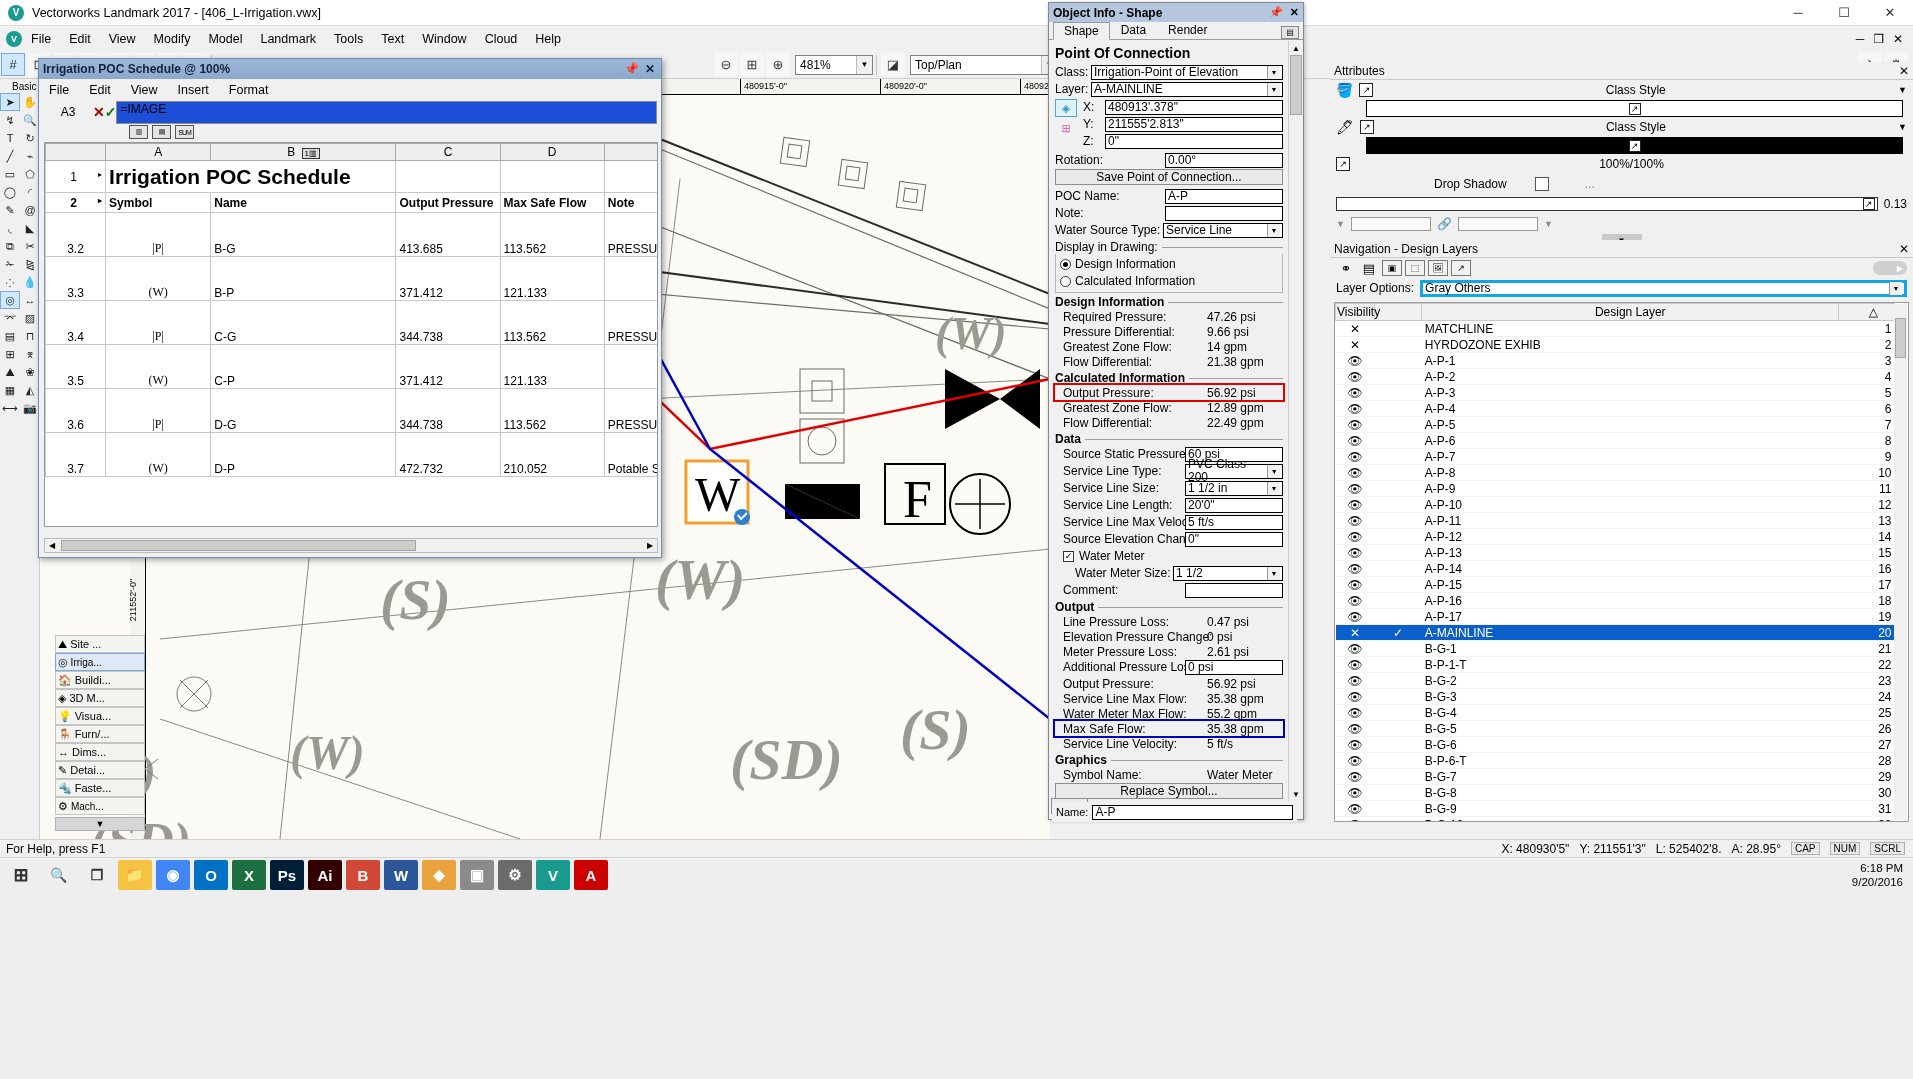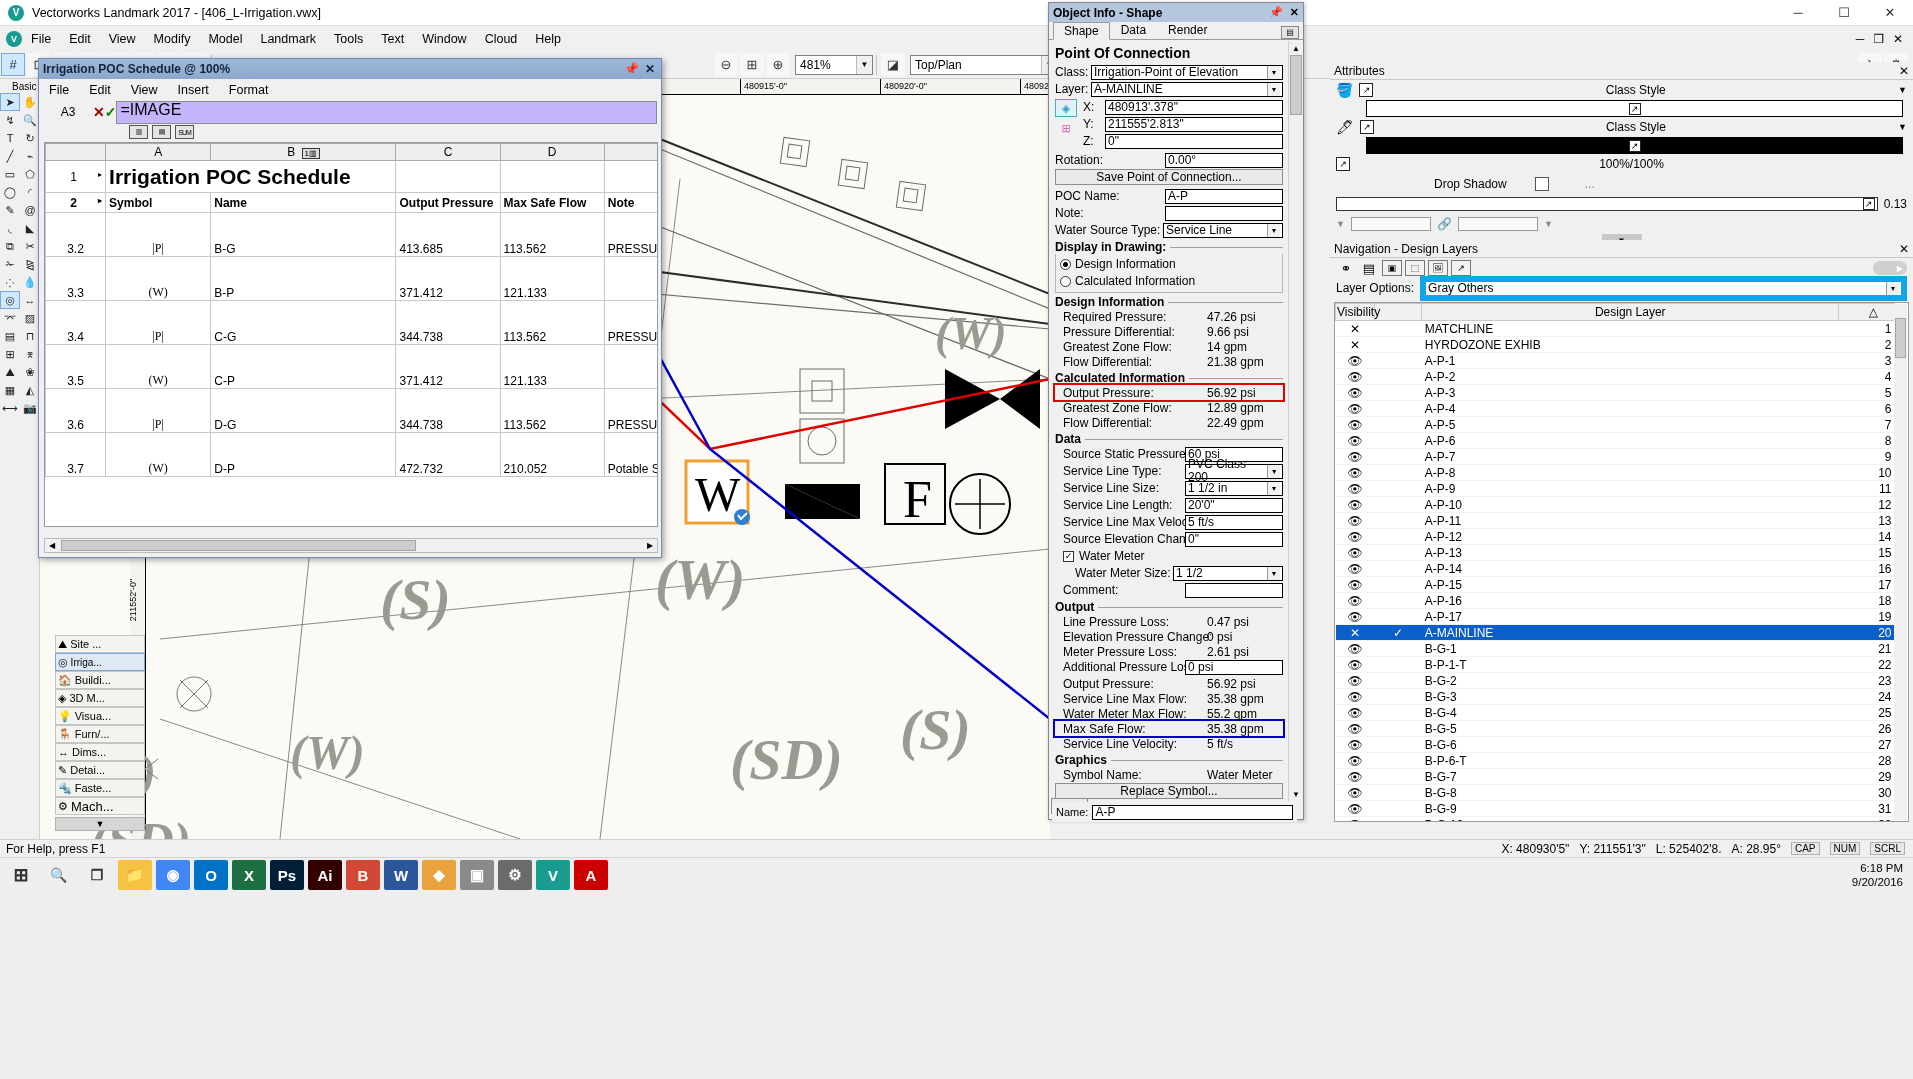--- a/index.html
+++ b/index.html
@@ -87,21 +87,21 @@
   #sheet-title {
     height:20px; background:linear-gradient(#9fb8d8,#8aa8cd);
     display:flex; align-items:center; padding:0 4px;
     font-weight:bold; font-size:12px; color:#11243d;
   }
   #sheet-title .sp { margin-left:auto; display:flex; gap:6px; padding-right:2px;}
   #sheet-menubar { height:22px; display:flex; align-items:center; background:#f0f0f0; }
   #sheet-menubar .menu-item { padding:3px 10px; }
   #formula-bar { height:22px; display:flex; align-items:center; background:#f0f0f0; padding:0 4px; }
   #cellref { width:50px; text-align:center; font-size:12px; }
-  #formula-input { flex:1; height:23px; background:#c4b5fd; border:1px solid #8d8d8d; font-size:16px;
+  #formula-input { flex:1; height:23px; background:#1d4ed8; border:1px solid #8d8d8d; font-size:12px;
     padding:0 3px; line-height:15px; }
   #sheet-tools { height:18px; display:flex; align-items:center; padding-left:90px; gap:4px; }
   .sbtn { width:19px;height:14px;border:1px solid #555;background:#e4e4e4;font-size:7px;
     display:flex;align-items:center;justify-content:center;letter-spacing:-1px;}
   #grid-wrap { position:absolute; left:5px; top:83px; width:614px; height:385px; overflow:hidden;
     background:#fff; border:1px solid #999; }
   table.sheet { border-collapse:collapse; table-layout:fixed; width:740px; }
   table.sheet td, table.sheet th {
     border:1px solid #c8c8c8; font-size:12px; font-weight:normal; padding:0 3px;
     vertical-align:bottom; height:44px; background:#fff;
@@ -444,21 +444,21 @@
     <div style="display:flex;align-items:center;height:18px;gap:3px;padding-left:2px;background:#f3f3f0;border:1px solid #c4c4c4;">
       <span style="font-size:11px;">✎</span>
       <span style="font-size:11px;">Detai...</span>
       </div>
     <div style="display:flex;align-items:center;height:18px;gap:3px;padding-left:2px;background:#f3f3f0;border:1px solid #c4c4c4;">
       <span style="font-size:11px;">🔩</span>
       <span style="font-size:11px;">Faste...</span>
       </div>
     <div style="display:flex;align-items:center;height:18px;gap:3px;padding-left:2px;background:#f3f3f0;border:1px solid #c4c4c4;">
       <span style="font-size:11px;">⚙</span>
-      <span style="font-size:13px;">Mach...</span>
+      <span style="font-size:10px;">Mach...</span>
       </div>
     <div style="display:flex;align-items:center;justify-content:center;height:14px;background:#d6d6d6;border:1px solid #b0b0b0;margin-top:2px;font-size:9px;">▼</div>
   </div>
 </div>
 
 <div id="sheet-win">
   <div id="sheet-title">
     <span>Irrigation POC Schedule @ 100%</span>
     <span class="sp">
       <span>📌</span>
@@ -650,21 +650,21 @@
     </div>
     <div class="oi-row">
       <span class="lab" style="width:108px;">Water Source Type:</span>
       <div class="fldsel" style="flex:1;">
         <span>Service Line</span>
         <span class="ar">▼</span>
       </div>
     </div>
 
     <div class="grp">
-      <div class="grp-lbl" style="font-weight:bold;">
+      <div class="grp-lbl" style="font-weight:normal;">
         <span>Display in Drawing:</span>
           <span class="rule"></span>
       </div>
       <div style="border:1px solid #b6b6b6;border-top:none;padding:2px 4px;">
         <div class="oi-row">
           <span style="width:11px;height:11px;border:1px solid #333;border-radius:50%;background:#fff;display:inline-flex;align-items:center;justify-content:center;margin-right:4px;">
               <span style="width:5px;height:5px;border-radius:50%;background:#000;"></span>
             </span>
           <span class="lab">Design Information</span>
         </div>
@@ -907,21 +907,21 @@
       <span class="nbtn plain">⚭</span>
       <span class="nbtn plain">▤</span>
       <span class="nbtn">▣</span>
       <span class="nbtn">⬚</span>
       <span class="nbtn">🖼</span>
       <span class="nbtn">↗</span>
       <span style="margin-left:auto;width:34px;height:14px;background:#cfcfcf;border-radius:7px;display:flex;align-items:center;justify-content:flex-end;padding-right:4px;font-size:8px;color:#fff;">▶</span>
     </div>
     <div id="layeropts">
       <span style="font-size:12px;">Layer Options:</span>
-      <div class="fldsel" style="flex:1;margin-right:0;height:25px;border:6px solid #0ea5e9;">
+      <div class="fldsel" style="flex:1;margin-right:0;height:17px;border:3px solid #0ea5e9;">
         <span>Gray Others</span>
         <span class="ar">▼</span>
       </div>
     </div>
 
     <div id="layertable">
       <table class="layers">
         <thead>
             <tr>
           <th class="cvis">Visibility</th>

